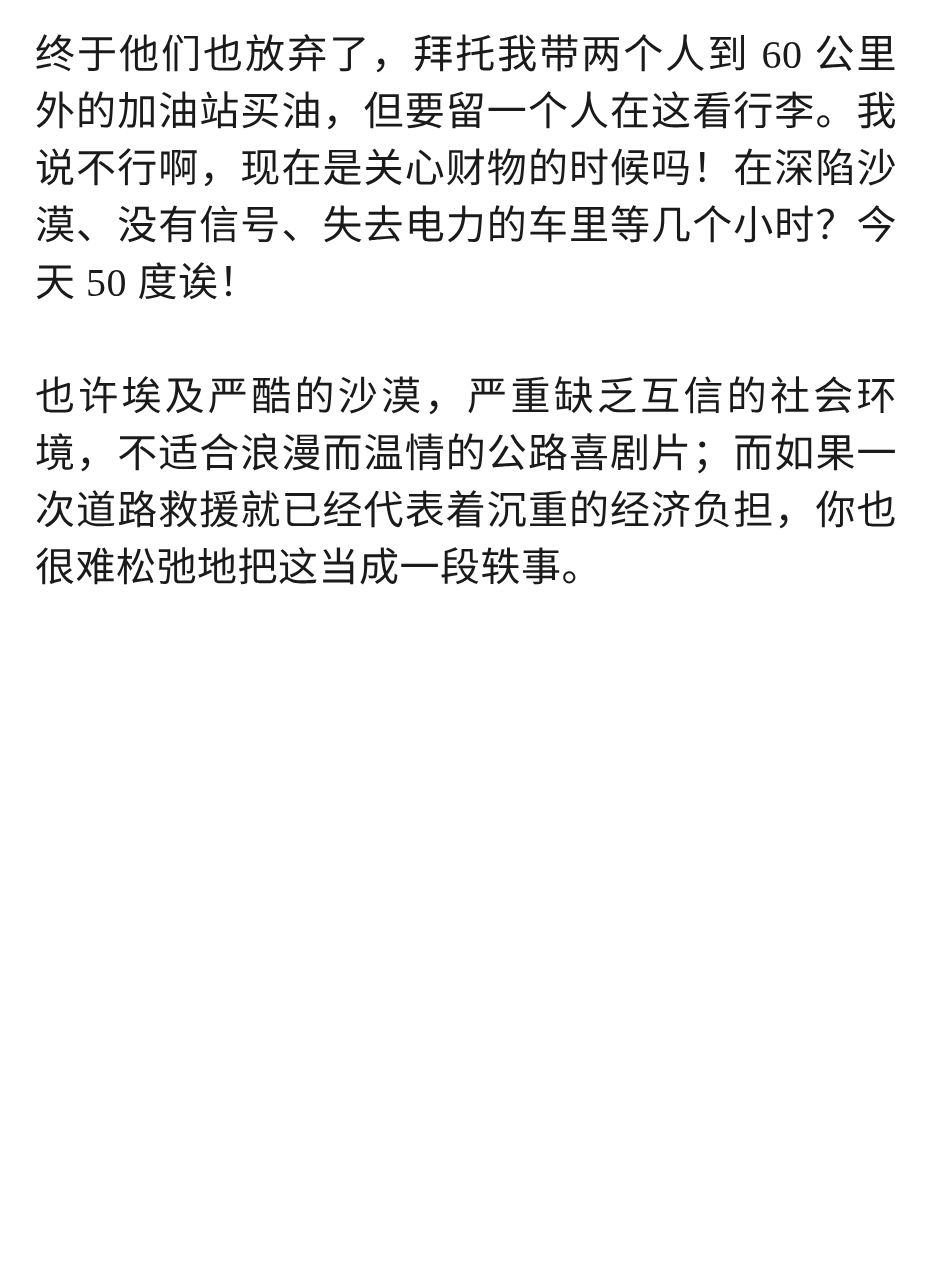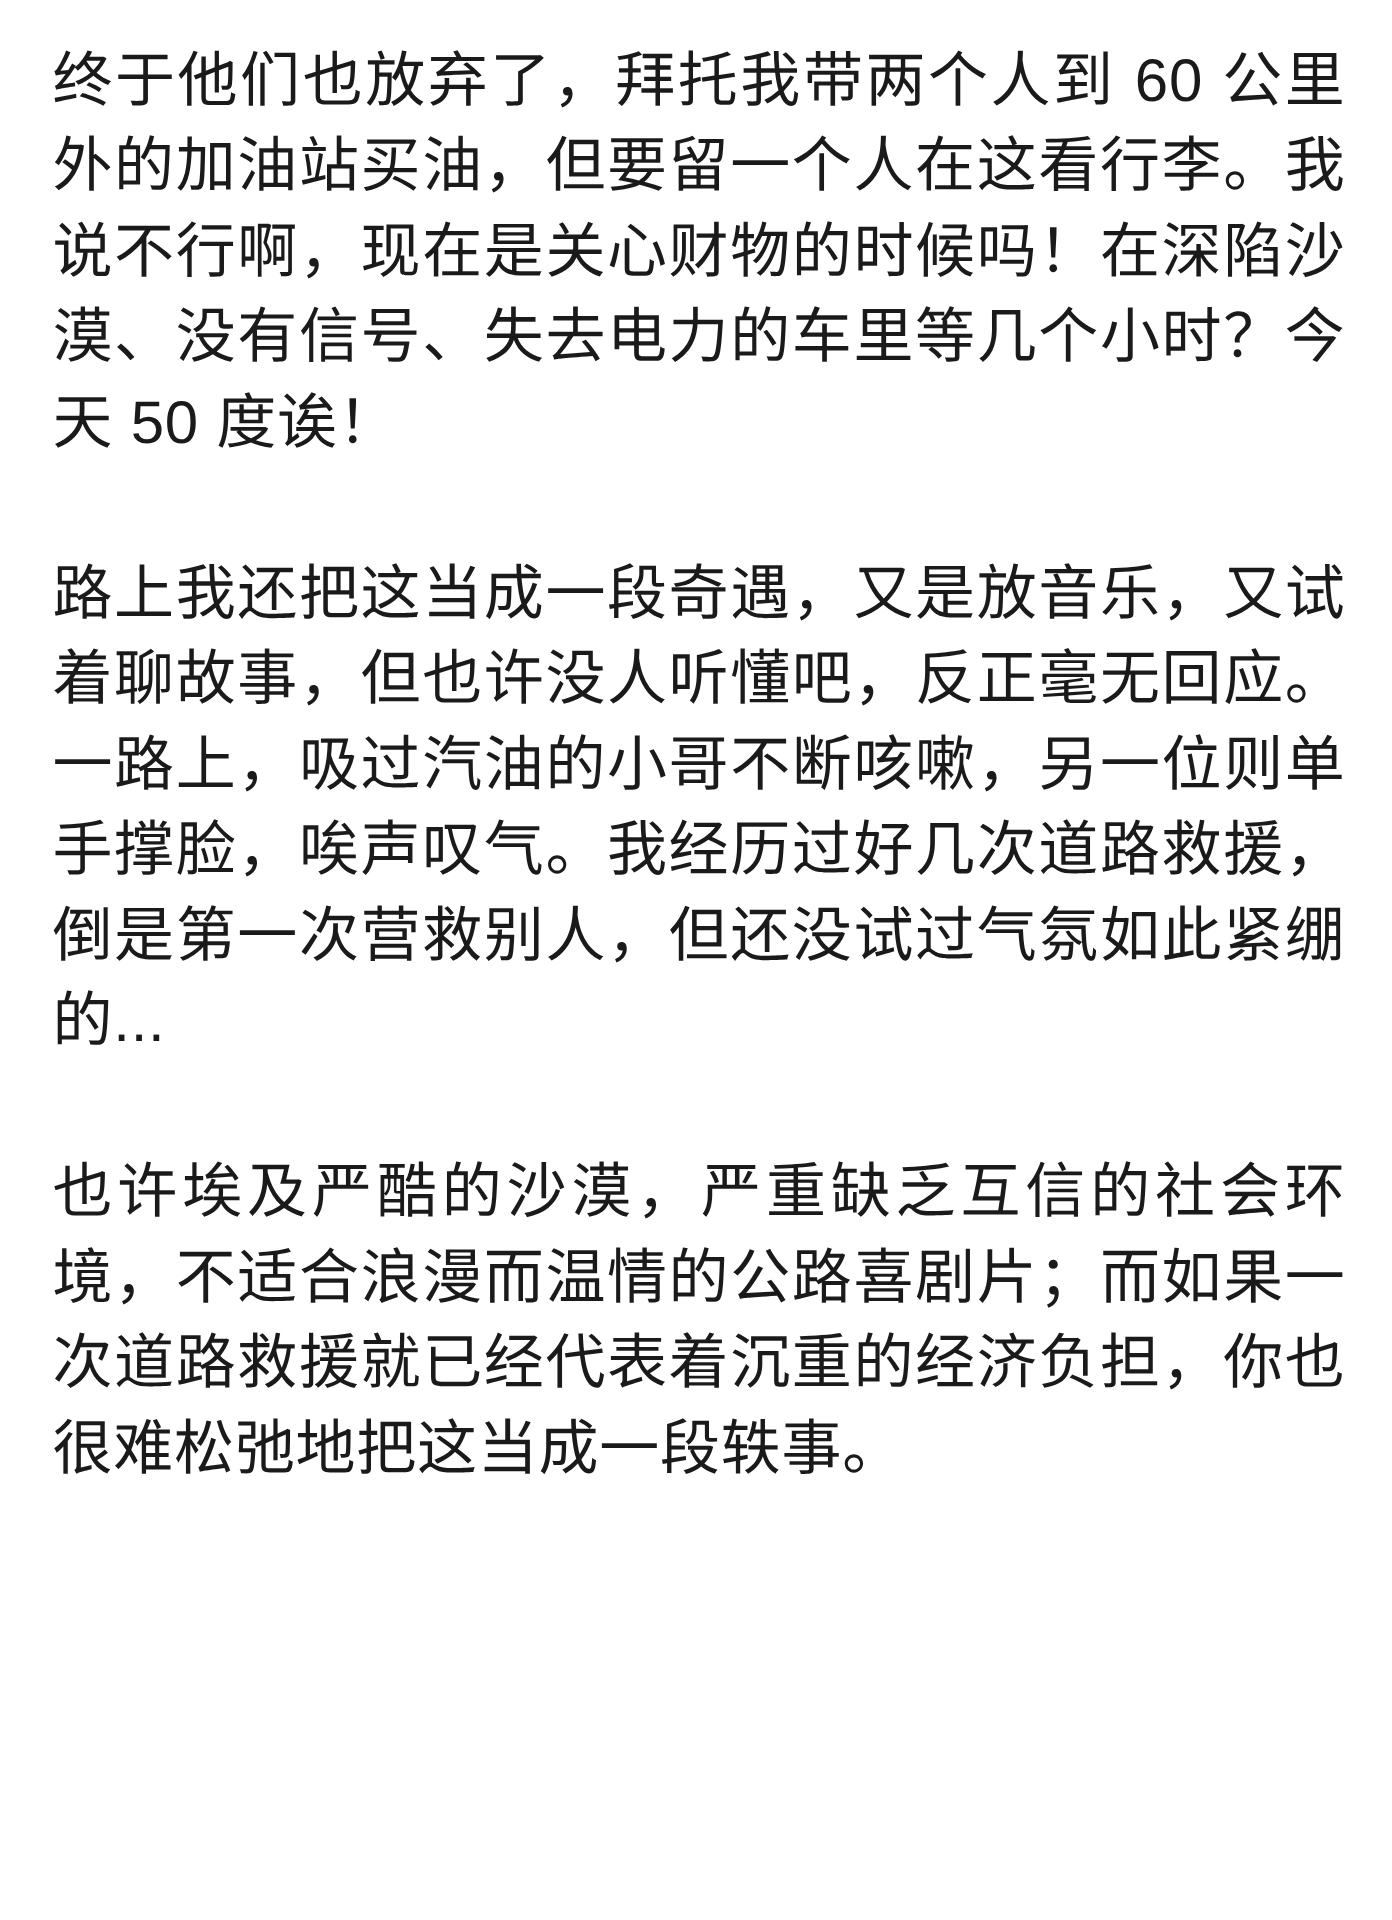--- a/index.html
+++ b/index.html
@@ -22,25 +22,25 @@
     line-height: 57px;
     color: #1a1a1a;
     letter-spacing: 0.5px;
     text-align: justify;
     text-justify: inter-ideograph;
     word-break: break-word;
     overflow-wrap: break-word;
   }
   .article-body p {
     margin: 0 0 57px 0;
+    font-family: Liberation Serif, serif;
   }
   .article-body p:last-child {
     margin-bottom: 0;
   }
 </style>
 </head>
 <body>
 
 <main class="article-body">
   <p>终于他们也放弃了，拜托我带两个人到 60 公里外的加油站买油，但要留一个人在这看行李。我说不行啊，现在是关心财物的时候吗！在深陷沙漠、没有信号、失去电力的车里等几个小时？今天 50 度诶！</p>
-  <p>路上我还把这当成一段奇遇，又是放音乐，又试着聊故事，但也许没人听懂吧，反正毫无回应。一路上，吸过汽油的小哥不断咳嗽，另一位则单手撑脸，唉声叹气。我经历过好几次道路救援，倒是第一次营救别人，但还没试过气氛如此紧绷的...</p>
   <p>也许埃及严酷的沙漠，严重缺乏互信的社会环境，不适合浪漫而温情的公路喜剧片；而如果一次道路救援就已经代表着沉重的经济负担，你也很难松弛地把这当成一段轶事。</p>
 </main>
 
 </body></html>

